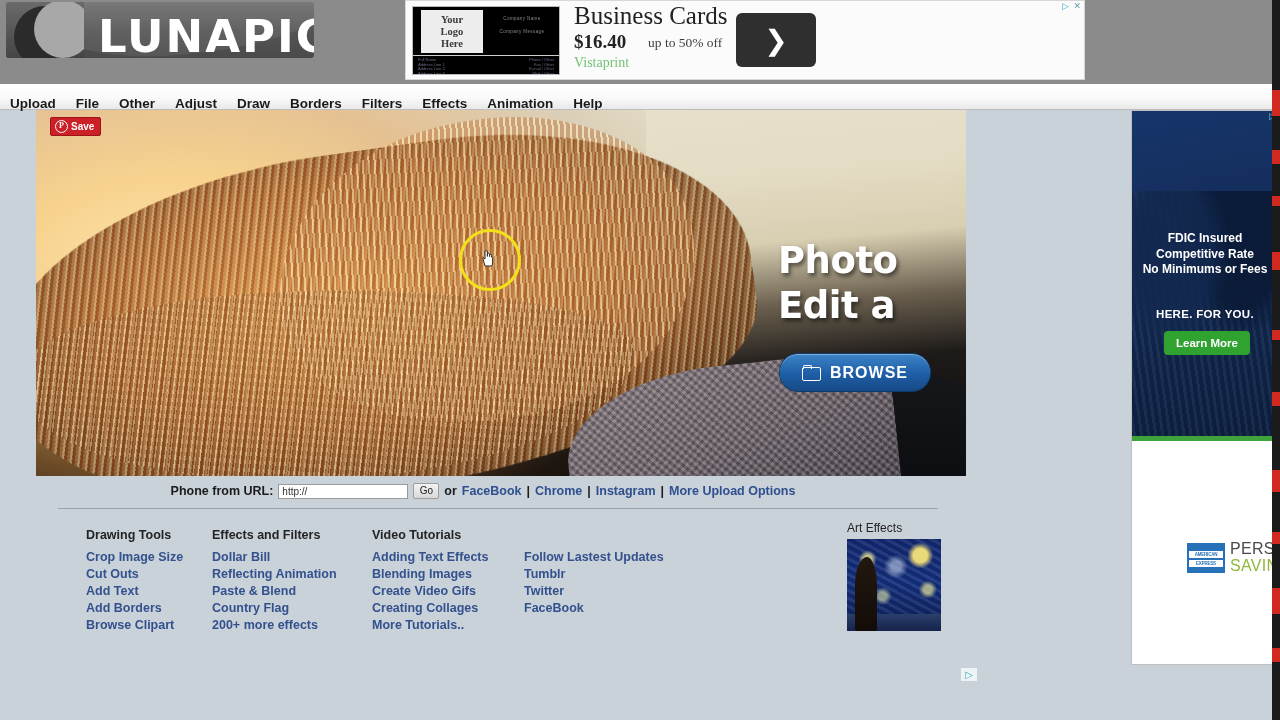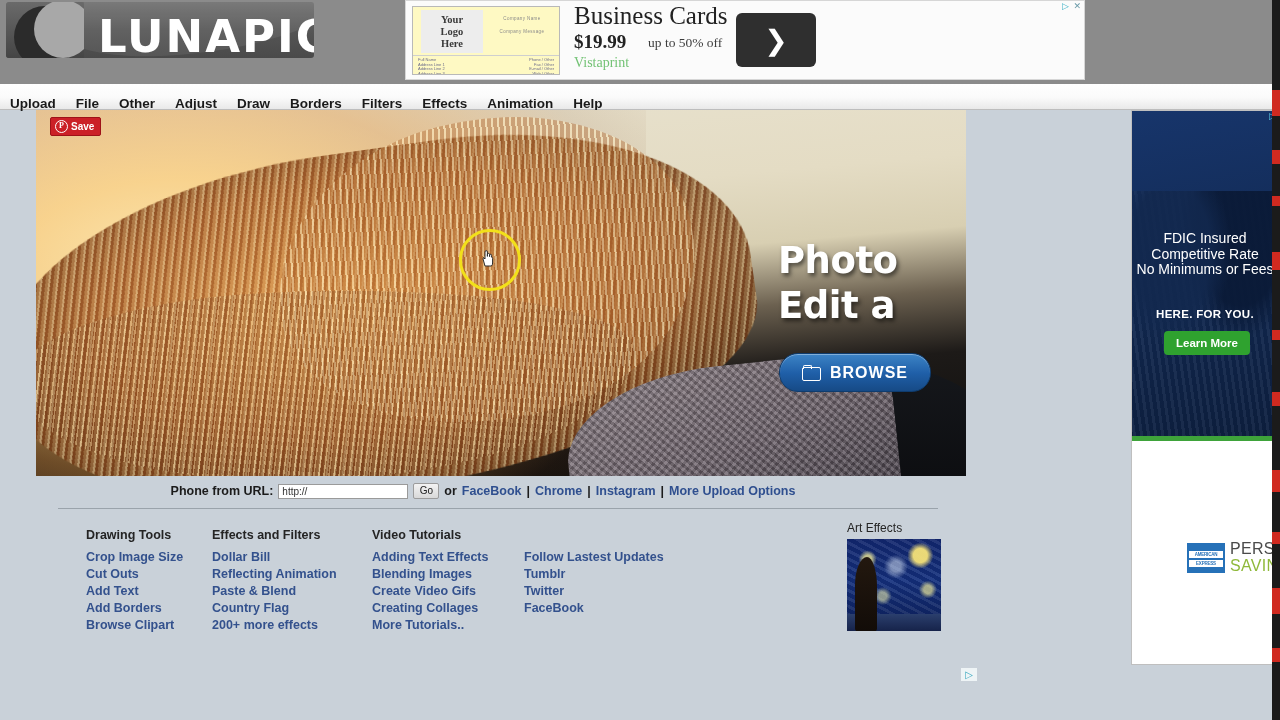--- a/index.html
+++ b/index.html
@@ -23,21 +23,21 @@
   .logo-moon:after{content:"";position:absolute;left:20px;top:-6px;width:58px;height:58px;
     border-radius:50%;background:#a8a8a8;}
   .logo-swoosh{position:absolute;left:78px;top:0;width:230px;height:72px;overflow:hidden;}
   .logo-swoosh:before{content:"";position:absolute;left:-30px;top:-40px;width:300px;height:90px;
     border-radius:50%;background:rgba(255,255,255,0.07);transform:rotate(-8deg);}
   .logo-text{position:absolute;left:92px;top:8px;font-size:45px;font-weight:bold;
     letter-spacing:2px;color:#ffffff;font-family:"DejaVu Sans", sans-serif;}
 
   .ad-top{position:absolute;left:405px;top:0;width:680px;height:80px;background:#fbfbfb;
     border:1px solid #d6d6d6;box-sizing:border-box;}
-  .bcard{position:absolute;left:6px;top:5px;width:148px;height:69px;background:#fef9c3;
+  .bcard{position:absolute;left:6px;top:5px;width:148px;height:69px;background:#000000;
     border:1px solid #b9b9b9;box-sizing:border-box;overflow:hidden;}
   .bcard-logo{position:absolute;left:8px;top:3px;width:62px;height:43px;background:#ededed;
     display:flex;flex-direction:column;align-items:center;justify-content:center;}
   .bcard-logo span{font-size:10.5px;font-weight:bold;color:#3a3a3a;line-height:12px;
     font-family:"Liberation Serif", serif;}
   .bcard-right{position:absolute;left:78px;top:9px;width:62px;}
   .bcard-right i{display:block;font-style:normal;font-size:4.5px;color:#8a8a8a;
     letter-spacing:.4px;margin-bottom:8px;text-align:center;}
   .bcard-rule{position:absolute;left:0;top:48px;width:100%;height:1px;background:#cfcfcf;}
   .bcard-lines{position:absolute;left:5px;top:51px;right:5px;}
@@ -171,21 +171,21 @@
     background:linear-gradient(170deg,#17356b 0%,#132c58 40%,#0d1f3f 100%);overflow:hidden;}
   .side-people{position:absolute;left:-6px;top:80px;width:160px;height:245px;
     background:
       radial-gradient(ellipse at 28% 24%, rgba(18,40,78,0.9) 0 40px, rgba(18,40,78,0) 60px),
       radial-gradient(ellipse at 72% 14%, rgba(10,26,55,0.95) 0 44px, rgba(10,26,55,0) 62px),
       repeating-linear-gradient(82deg, rgba(255,255,255,0.05) 0 3px, rgba(0,0,0,0.06) 3px 7px);}
   .side-ic{position:absolute;right:2px;top:1px;font-size:9px;color:#5fd3e8;line-height:9px;}
   .side-t1{position:absolute;left:0;top:62px;width:100%;text-align:center;color:#fff;
     font-size:14.5px;line-height:19px;}
   .side-t2{position:absolute;left:0;top:120px;width:100%;text-align:center;color:#fff;
-    font-size:14px;font-weight:normal;line-height:15.5px;}
+    font-size:12px;font-weight:bold;line-height:15.5px;}
   .side-t3{position:absolute;left:0;top:197px;width:100%;text-align:center;color:#fff;
     font-size:11.5px;font-weight:bold;letter-spacing:.3px;}
   .learn-btn{position:absolute;left:32px;top:220px;width:86px;height:24px;
     background:#2fa22f;border-radius:4px;color:#fff;font-size:11.5px;font-weight:bold;
     display:flex;align-items:center;justify-content:center;}
   .side-green{position:absolute;left:0;top:325px;width:100%;height:5px;background:#3ea33a;}
   .side-bot{position:absolute;left:0;top:330px;width:100%;bottom:0;background:#fff;margin-left:45px;}
   .amex-wrap{position:absolute;left:10px;top:100px;display:flex;align-items:center;gap:5px;}
   .amex-box{width:38px;height:30px;background:#2671b8;position:relative;}
   .amex-box i{position:absolute;left:2px;right:2px;height:7px;background:#fff;
@@ -248,21 +248,21 @@
             <span>Address Line 2</span>
             <span>E-mail / Other</span>
           </div>
         <div class="row">
             <span>Address Line 3</span>
             <span>Web / Other</span>
           </div>
       </div>
     </div>
     <div class="ad-title">Business Cards</div>
-    <div class="ad-price">$19.99</div>
+    <div class="ad-price">$16.40</div>
     <div class="ad-off">up to 50% off</div>
     <div class="ad-brand">Vistaprint</div>
     <div class="ad-cta">❯</div>
     <div class="ad-ic a">▷</div>
     <div class="ad-ic b">✕</div>
   </div>
 
   <div class="menubar">
     <div class="menu-item">Upload</div>
     <div class="menu-item">File</div>

